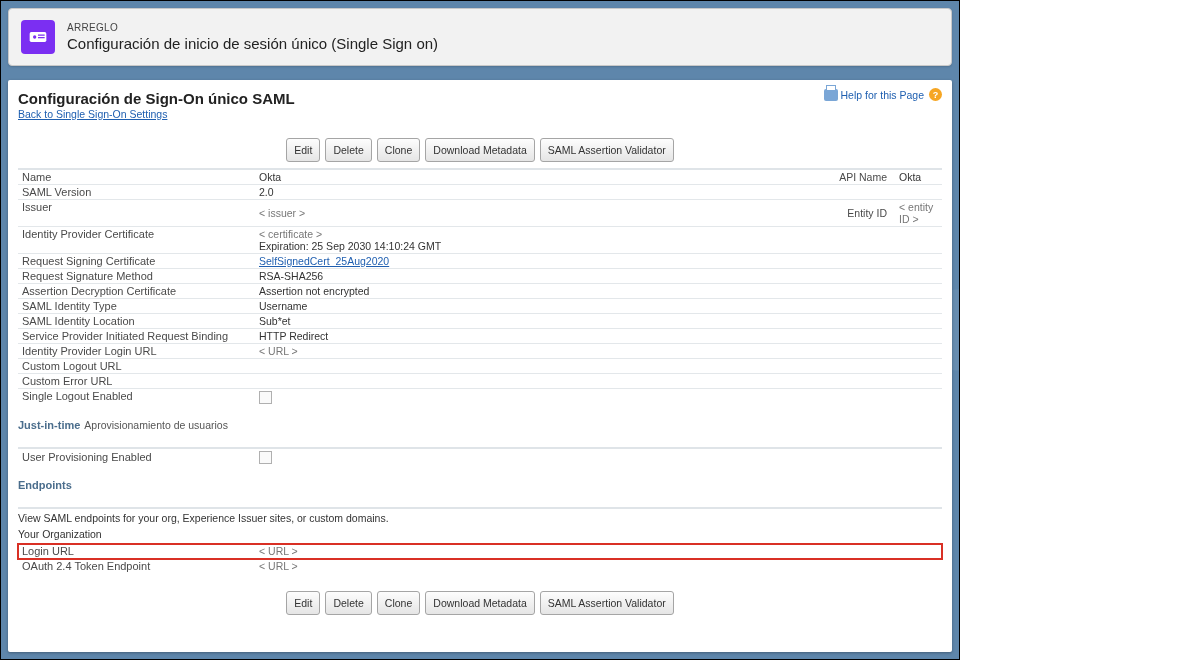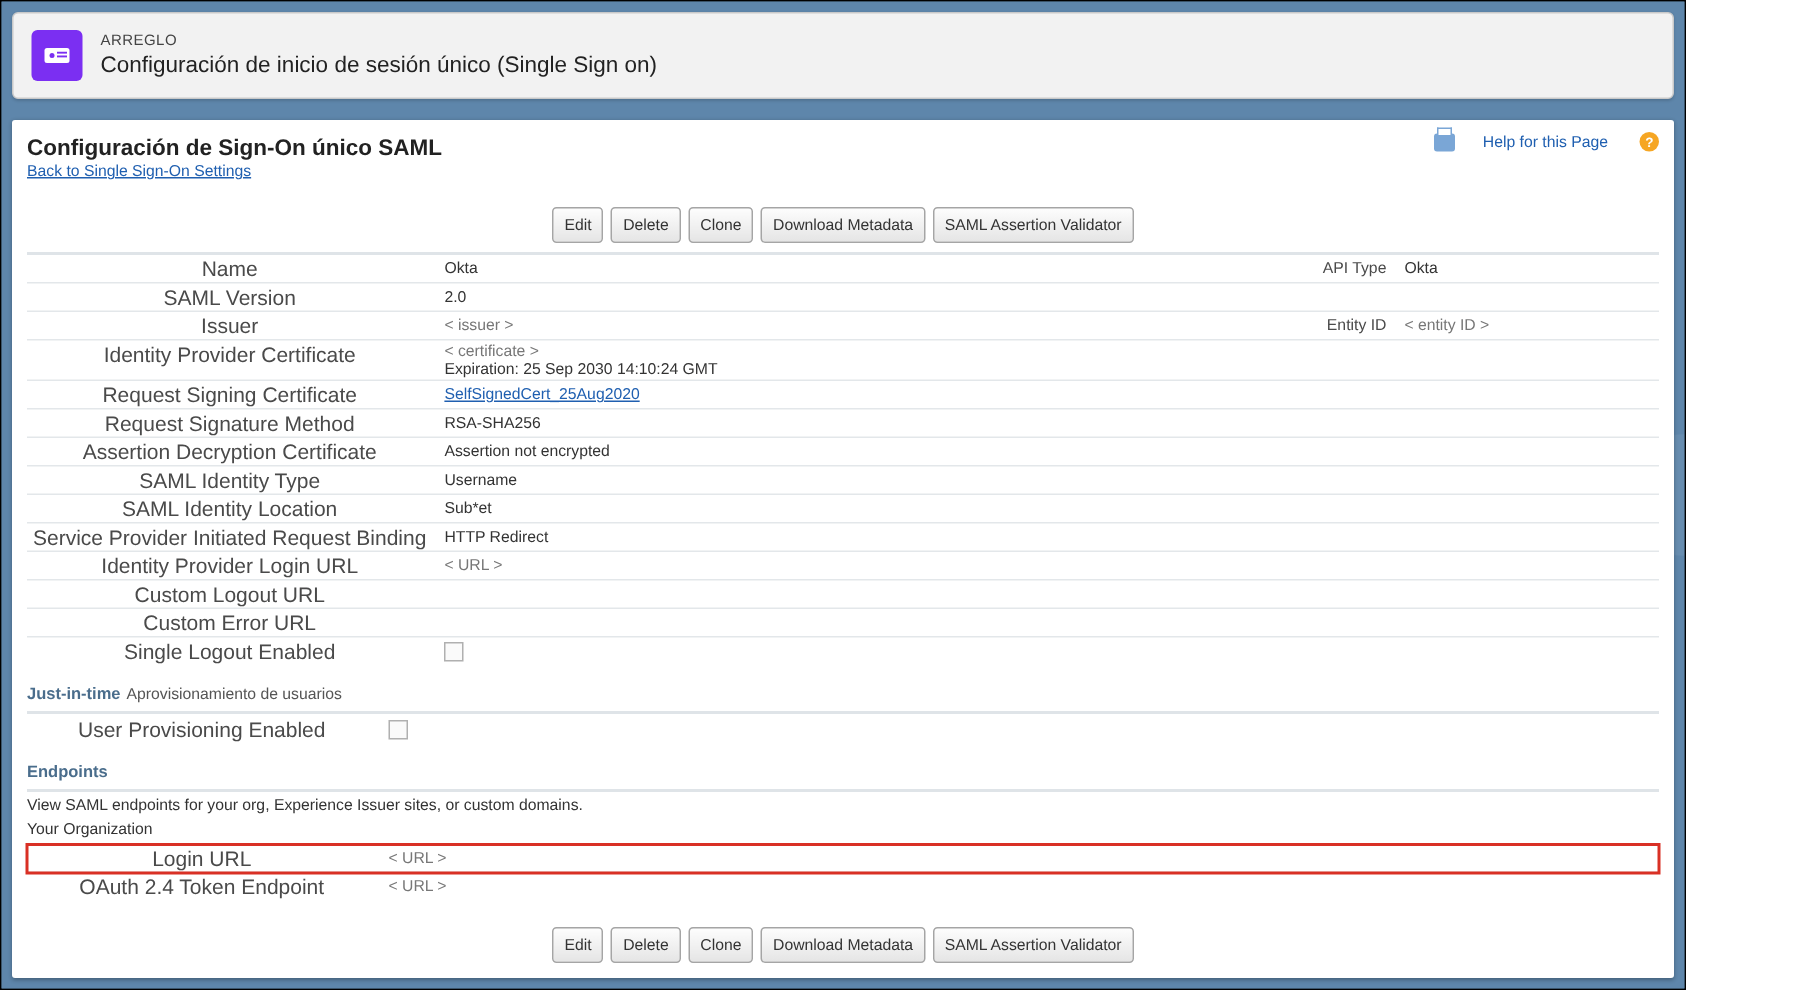--- a/index.html
+++ b/index.html
@@ -1,48 +1,48 @@
 <!DOCTYPE html>
 <html><head>
 <meta charset="utf-8">
 <style>
   html,body{margin:0;padding:0;font-family:Arial,Helvetica,sans-serif;font-size:11px;color:#333;background:#fff}
-  .outer{width:1124px;height:660px;border:1px solid #000;box-sizing:border-box;position:relative;overflow:hidden;background:#5e86ab}
+  .outer{width:960px;height:660px;border:1px solid #000;box-sizing:border-box;position:relative;overflow:hidden;background:#5e86ab}
   .patternbar{position:absolute;inset:0;background:
     radial-gradient(circle at 10% 50%,rgba(255,255,255,.06) 0 40px,transparent 41px),
     radial-gradient(circle at 40% 50%,rgba(255,255,255,.06) 0 40px,transparent 41px),
     radial-gradient(circle at 70% 50%,rgba(255,255,255,.06) 0 40px,transparent 41px),
     radial-gradient(circle at 100% 50%,rgba(255,255,255,.06) 0 40px,transparent 41px),
     #5e86ab}
   .panel{position:absolute;left:7px;top:7px;right:7px;height:58px;background:#f2f2f2;border:1px solid #c9c9c9;border-radius:4px;box-shadow:0 1px 2px rgba(0,0,0,.15);display:flex;align-items:center;padding:8px 12px;box-sizing:border-box}
   .tile{width:34px;height:34px;background:#7b2ff2;border-radius:4px;display:flex;align-items:center;justify-content:center;margin-right:12px}
   .tile svg{width:20px;height:20px;fill:#fff}
   .panel-txt{line-height:1.3}
   .panel-kicker{font-size:10px;color:#444;letter-spacing:.3px}
   .panel-title{font-size:15px;color:#222}
   .page{position:absolute;left:7px;right:7px;top:79px;bottom:7px;background:#fff;border-radius:2px;box-shadow:0 1px 3px rgba(0,0,0,.3);padding:10px 10px 10px 10px;box-sizing:border-box;overflow:hidden}
   .page-title{font-size:15px;color:#222;margin:0 0 1px}
   .backlink{color:#1f5fb0;font-size:10.5px;text-decoration:underline;cursor:pointer}
-  .help{position:absolute;top:8px;right:10px;font-size:10.5px;color:#1f5fb0;display:flex;align-items:center;gap:19px}
+  .help{position:absolute;top:8px;right:10px;font-size:10.5px;color:#1f5fb0;display:flex;align-items:center;gap:3px}
   .help .print{width:14px;height:12px;display:inline-block;background:#7aa6d6;border-radius:2px;position:relative}
   .help .print::before{content:"";position:absolute;top:-4px;left:2px;right:2px;height:4px;background:#fff;border:1px solid #7aa6d6;border-bottom:none}
   .help .q{width:13px;height:13px;border-radius:50%;background:#f6a623;color:#fff;display:inline-flex;align-items:center;justify-content:center;font-size:9px;font-weight:bold;margin-left:2px}
   .btnrow{text-align:center;margin:18px 0 6px}
   .btn{display:inline-block;font-size:10.5px;padding:5px 7px;border:1px solid #a5a5a5;border-radius:3px;background:linear-gradient(#fdfdfd,#e5e5e5);margin:0 1px;cursor:pointer;color:#333}
   table.detail{width:100%;border-collapse:collapse}
   table.detail tr{border-top:1px solid #e3e7ea}
   table.detail tr:first-child{border-top:2px solid #dfe4e8}
-  td.lab{width:225px;text-align:center;vertical-align:top;padding:1px 8px 1px 4px;color:#4a4a4a;font-size:14px;white-space:nowrap}
+  td.lab{width:225px;text-align:left;vertical-align:top;padding:1px 8px 1px 4px;color:#4a4a4a;font-size:11px;white-space:nowrap}
   td.val{padding:1px 4px;font-size:10.5px}
   td.lab2{width:100px;text-align:right;padding:1px 8px 1px 4px;color:#4a4a4a;font-size:10.5px;white-space:nowrap}
   .placeholder{color:#777}
   .linklike{color:#1f5fb0;text-decoration:underline;cursor:pointer}
   .chk{display:inline-block;width:11px;height:11px;border:1px solid #b0b0b0;background:#fafafa;vertical-align:middle}
   .section{margin-top:14px}
-  .sectionhdr{border-bottom:2px solid #dfe4e8;padding-bottom:5px;margin-bottom:1px}
+  .sectionhdr{border-bottom:2px solid #dfe4e8;padding-bottom:16px;margin-bottom:1px}
   .sectionhdr b{color:#4a6d8c;font-size:11px;font-weight:bold}
   .sectionhdr span{color:#555;font-size:10.5px;margin-left:4px}
   .note{font-size:10.5px;color:#333;margin:3px 0 4px}
   .sub{color:#333;font-size:10.5px;margin:2px 0 4px}
   .highlight{outline:2px solid #d93025;outline-offset:-1px}
 </style>
 </head>
 <body>
 
 <div class="outer">
@@ -79,21 +79,21 @@
       <span class="btn">Clone</span>
       <span class="btn">Download Metadata</span>
       <span class="btn">SAML Assertion Validator</span>
     </div>
 
     <table class="detail">
       <tbody>
           <tr>
         <td class="lab">Name</td>
         <td class="val" style="width:520px">Okta</td>
-        <td class="lab2">API Type</td>
+        <td class="lab2">API Name</td>
         <td class="val">Okta</td>
       </tr>
       <tr>
         <td class="lab">SAML Version</td>
         <td class="val" colspan="3">2.0</td>
       </tr>
       <tr>
         <td class="lab">Issuer</td>
         <td class="val"><span class="placeholder">&lt; issuer &gt;</span></td>
         <td class="lab2">Entity ID</td>

